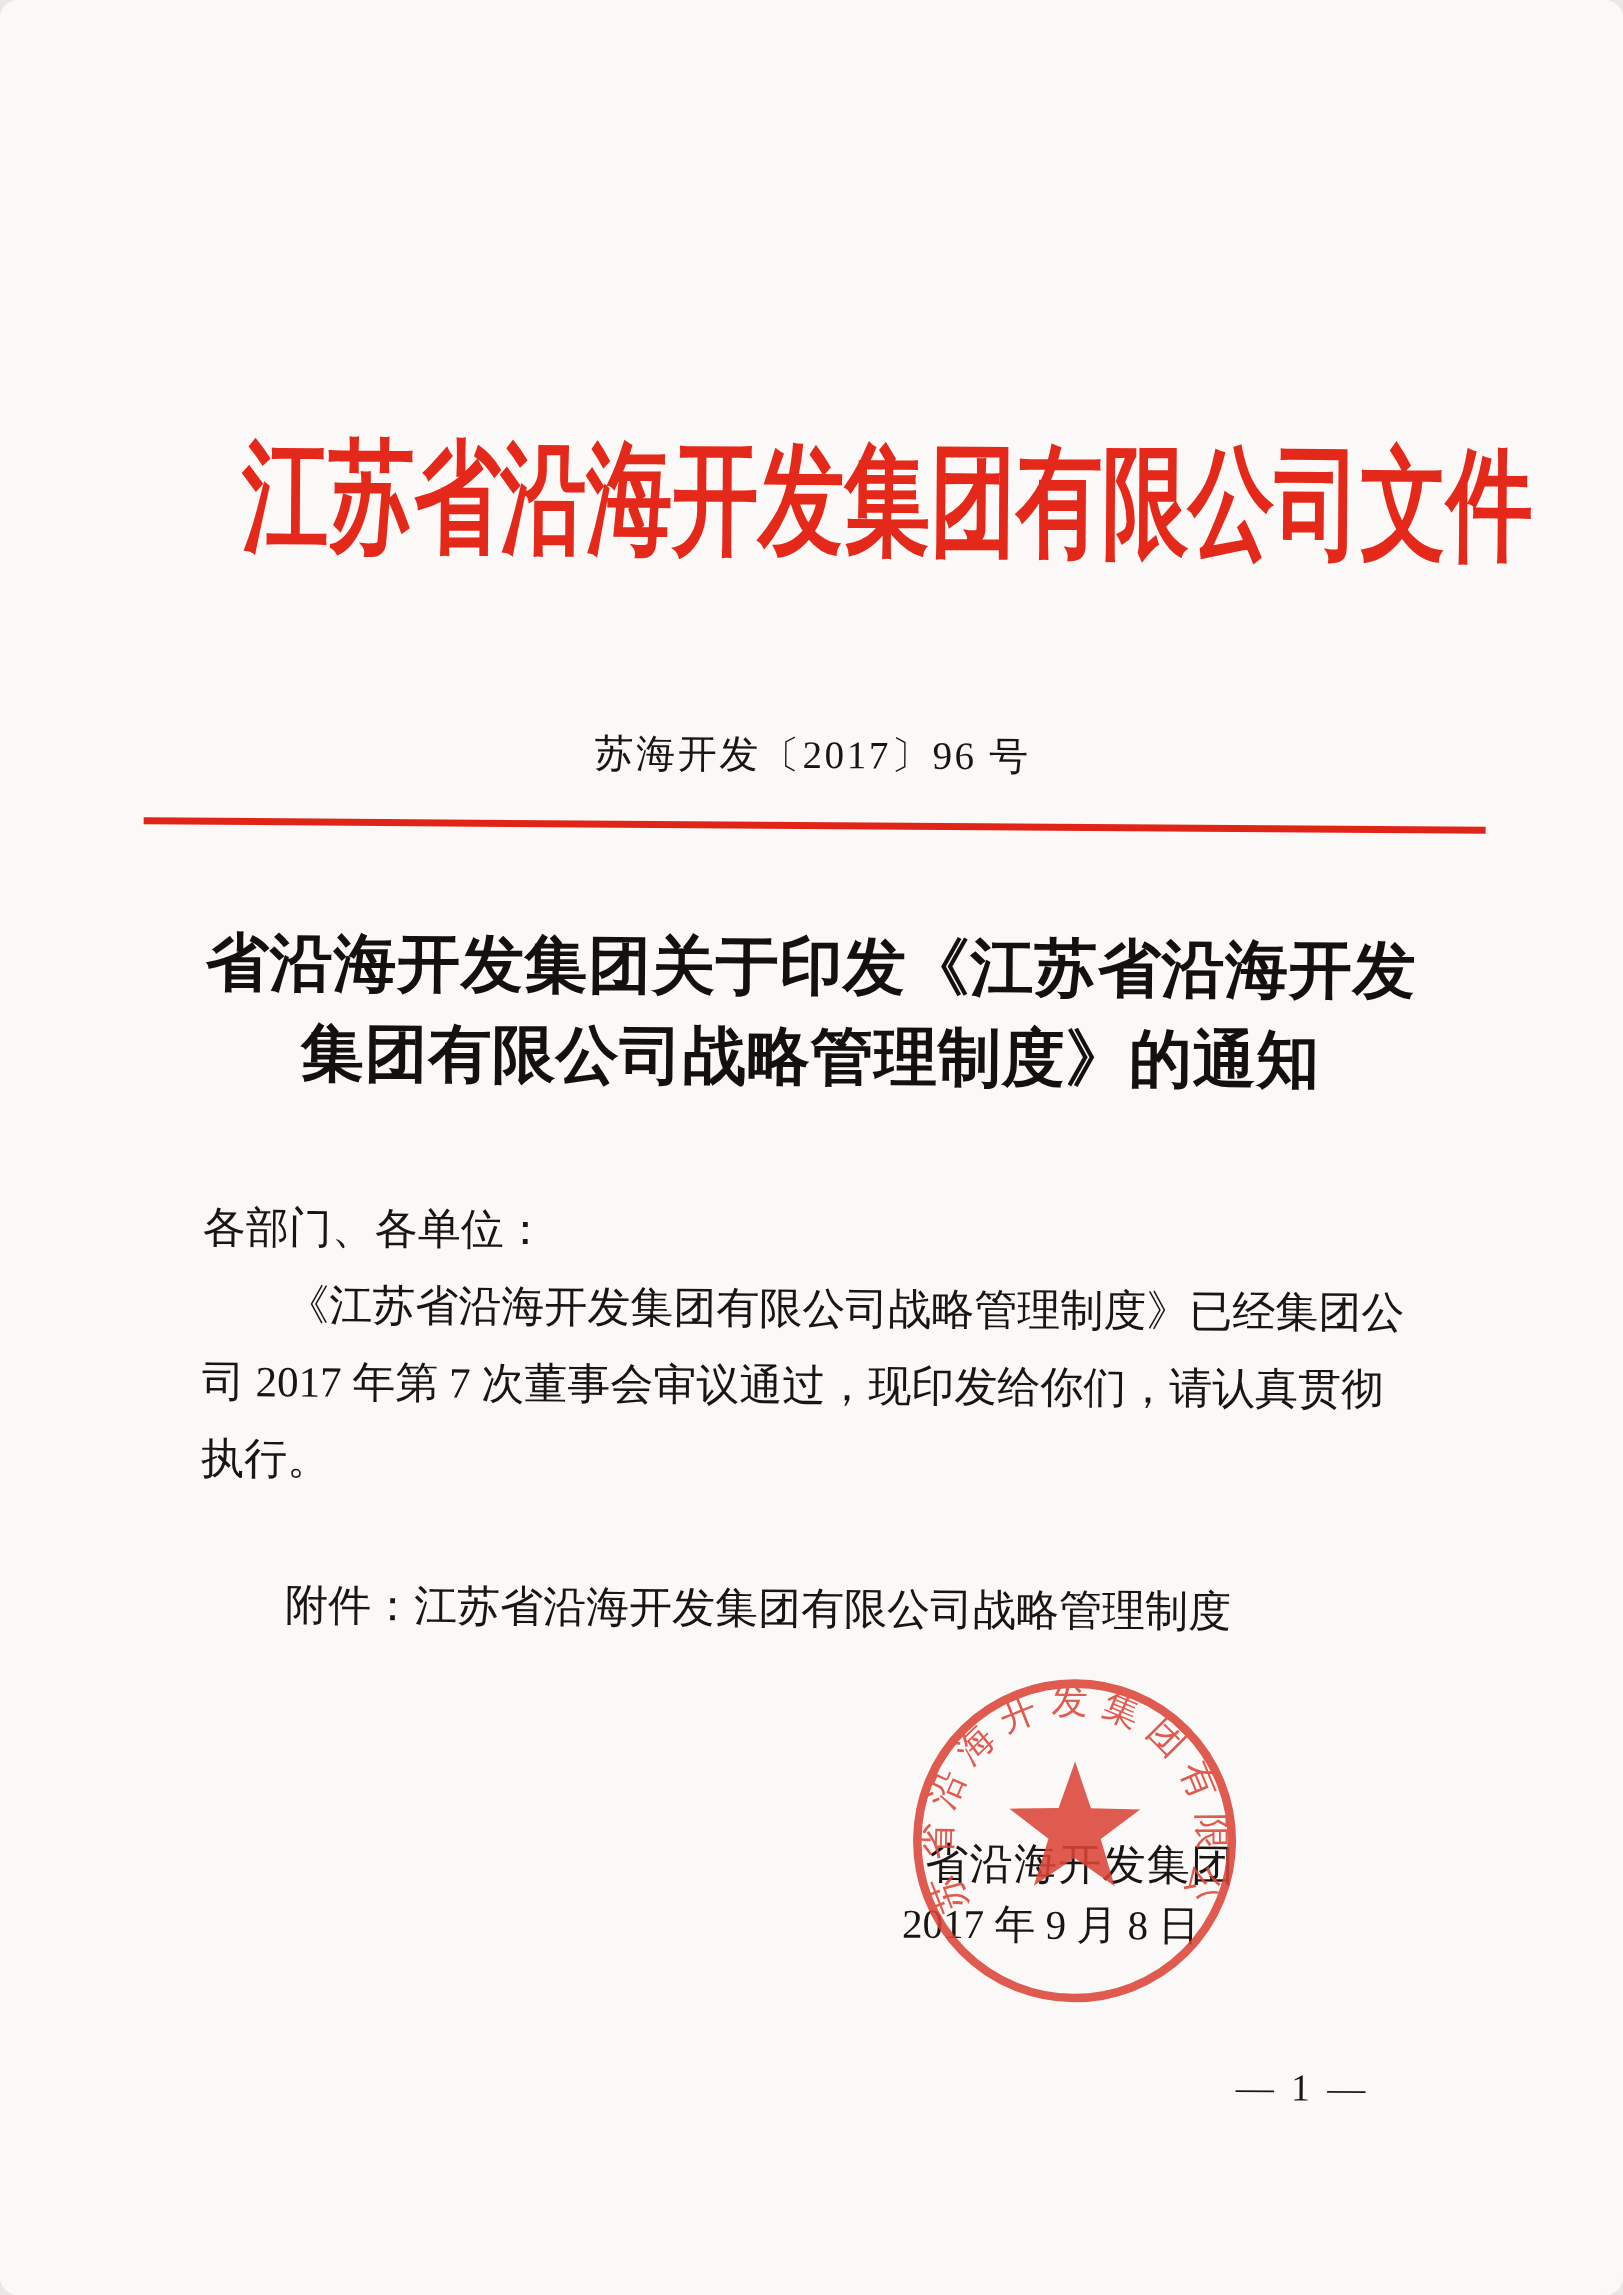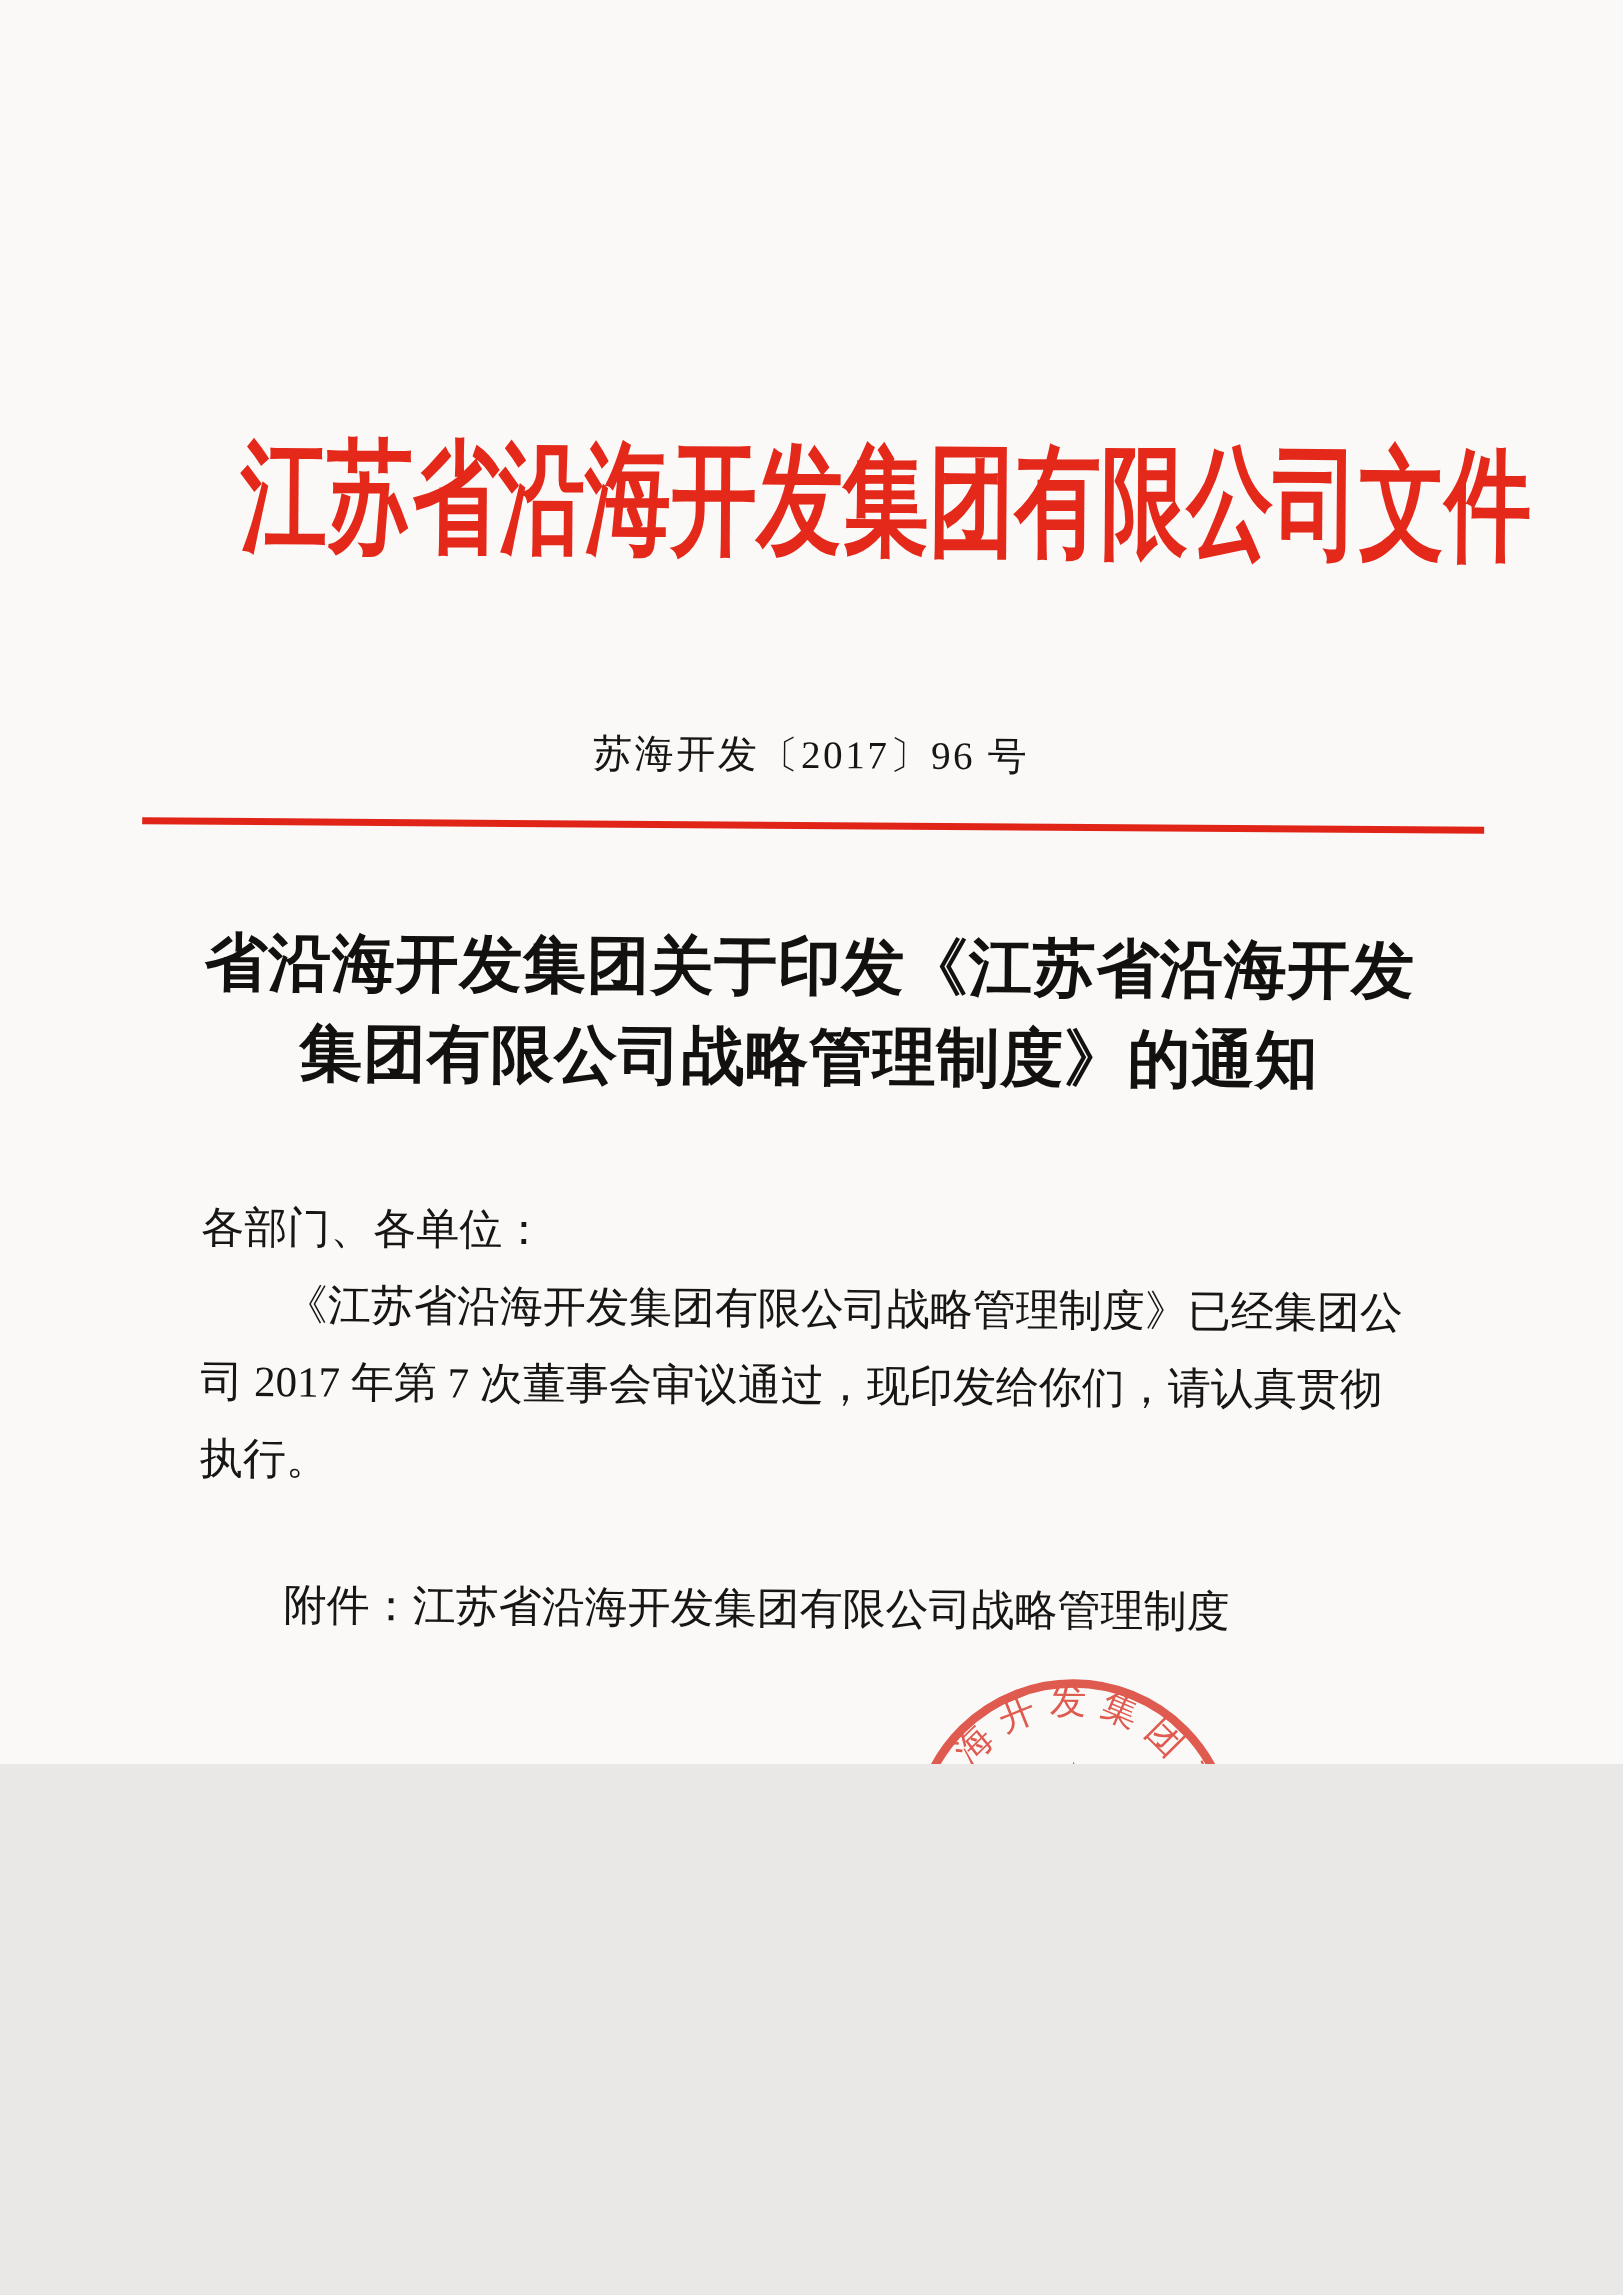--- a/index.html
+++ b/index.html
@@ -3,23 +3,24 @@
 <meta charset="utf-8">
 <style>
   html,body{margin:0;padding:0;}
   body{
     width:1623px;height:2295px;
     background:#e9e8e6;
     font-family:"Liberation Serif","DejaVu Serif",serif;
   }
   .page{
     position:relative;
-    width:1623px;height:1764px;
+    width:1623px;height:2295px;
     background:#faf9f7;
     overflow:hidden;
+    border-radius:18px;
   }
   .content{
     position:absolute;inset:0;
     transform:rotate(0.4deg);
     transform-origin:50% 40%;
   }
   .masthead{
     position:absolute;top:440px;left:0;width:100%;
     text-align:center;
     font-size:122px;line-height:1;

